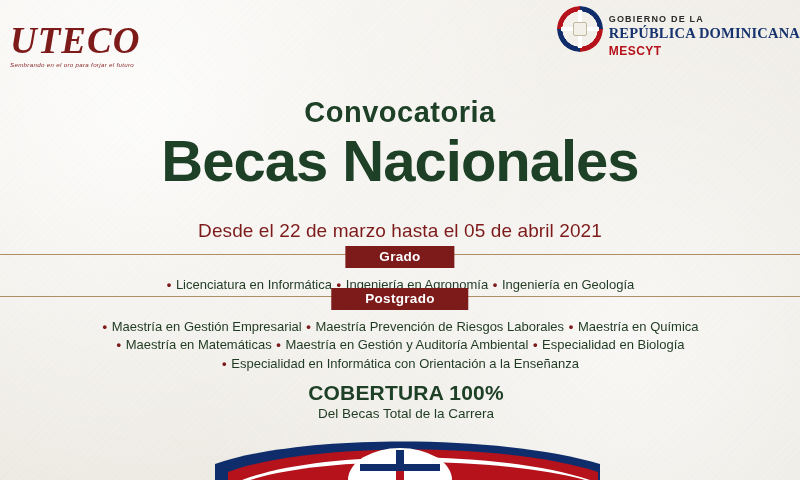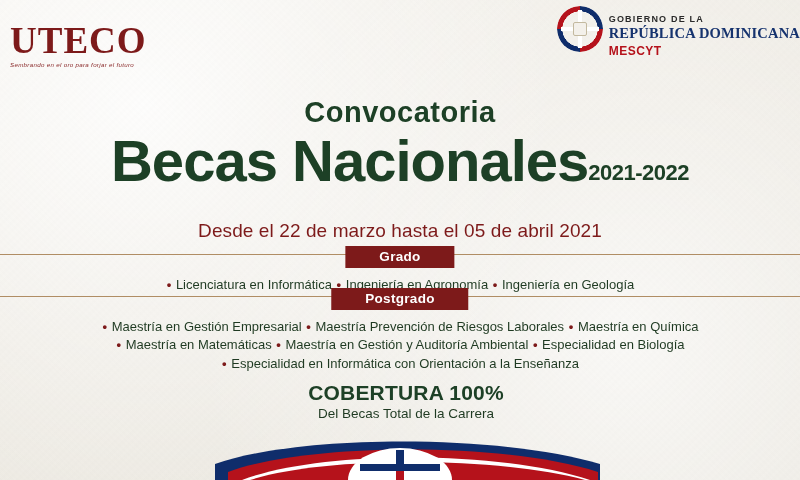--- a/index.html
+++ b/index.html
@@ -32,20 +32,21 @@
   .uteco {
     position: absolute; left: 10px; top: 22px;
     line-height: 1;
   }
   .uteco-word {
     font-family: "Liberation Serif", serif;
     font-weight: bold;
     font-size: 37px;
     letter-spacing: 1px;
     color: #7d1a1a;
+    font-style: italic;
   }
   .uteco-sub {
     margin-top: 3px;
     font-size: 6.2px;
     letter-spacing: 0.3px;
     color: #8a2a2a;
     font-style: italic;
     white-space: nowrap;
   }
 
@@ -184,21 +185,20 @@
       <div class="gov-line1">GOBIERNO DE LA</div>
       <div class="gov-line2">REPÚBLICA DOMINICANA</div>
       <div class="gov-line3">MESCYT</div>
     </div>
   </div>
 
   <div class="headline">
     <div class="conv">Convocatoria</div>
     <div class="title-row">
       <div class="becas">Becas Nacionales</div>
-      <div class="years">2021-2022</div>
     </div>
     <div class="dates">Desde el 22 de marzo hasta el 05 de abril 2021</div>
   </div>
 
   <div class="rule rule-1"></div>
   <div class="rule rule-2"></div>
 
   <div class="band band-grado">Grado</div>
   <div class="list list-grado">
     <span class="bullet">•</span>

